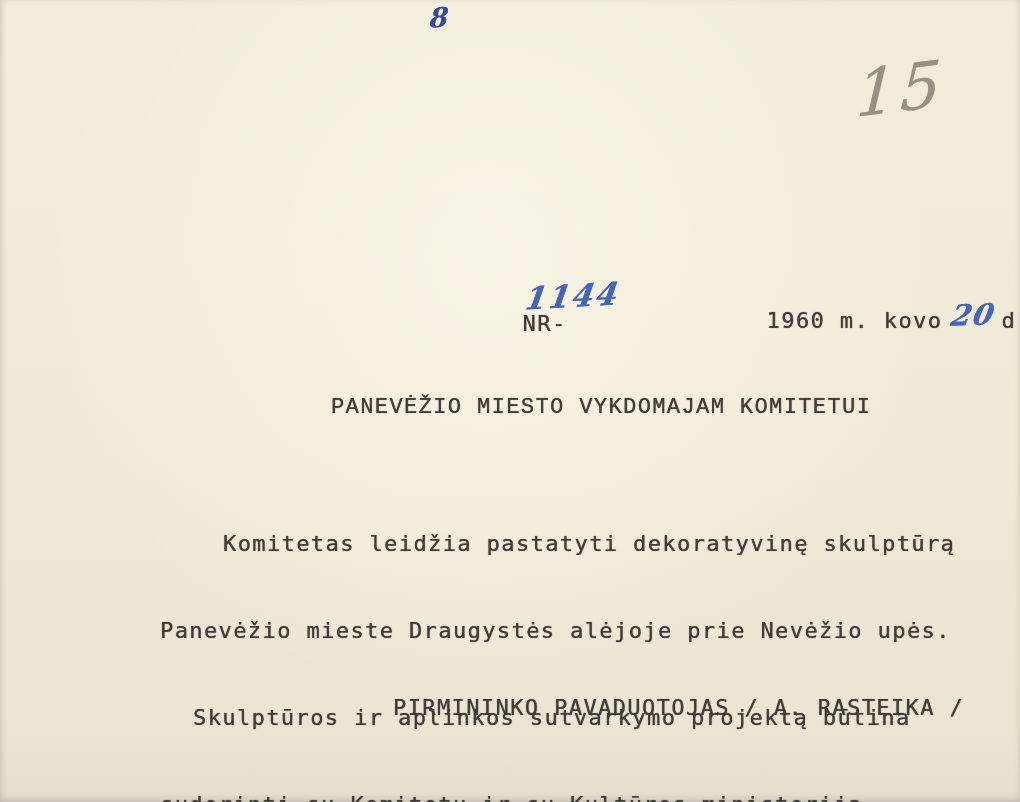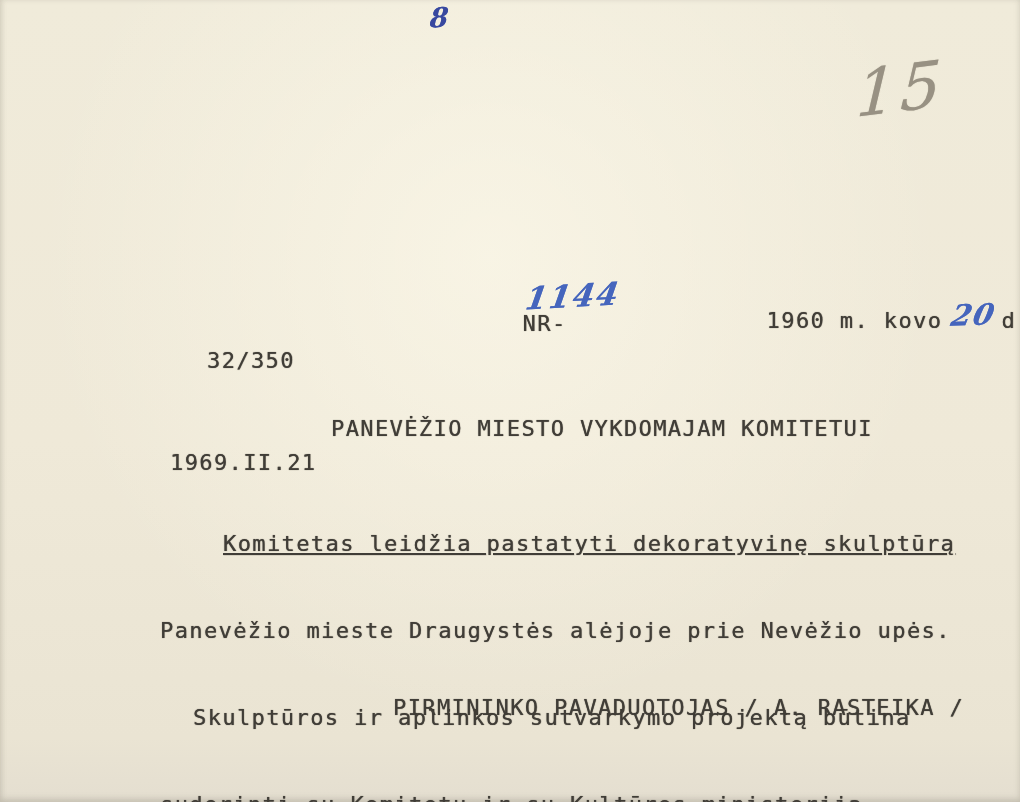--- a/index.html
+++ b/index.html
@@ -80,40 +80,36 @@
   .date-line { left: 708px; top: 276px; }
   .date-day {
     display: inline-block;
     font-size: 29px;
     transform: rotate(-2deg) skewX(-14deg);
     position: relative;
     top: -3px;
     margin: 0 6px 0 10px;
     font-weight: bold;
   }
-  .doc-title { left: 331px; top: 416px; }
+  .doc-title { left: 331px; top: 395px; font-family: Liberation Mono, monospace; }
   .body-block { left: 160px; top: 481px; }
   .body-block .line { height: 37px; }
-  .body-block .indent-1 { padding-left: 63px; text-decoration: underline; }
+  .body-block .indent-1 { padding-left: 63px; }
   .body-block .indent-2 { padding-left: 33px; }
   .signature-line { left: 393px; top: 695px; }
 </style>
 </head>
 <body>
 
 <div class="paper">
 
   <span class="hw-blue corner-number">8</span>
 
   <span class="hw-pencil page-number">15</span>
 
-  <div class="tw ref-block">
-    <div class="ref-number">32/350</div>
-    <div class="ref-date">1969.II.21</div>
-  </div>
 
   <div class="tw nr-line">
     <span>NR-</span>
     <span class="hw-blue nr-value">1144</span>
   </div>
 
   <div class="tw date-line">
     <span>1960 m. kovo</span><span class="hw-blue date-day">20</span><span>d.</span>
   </div>
 

